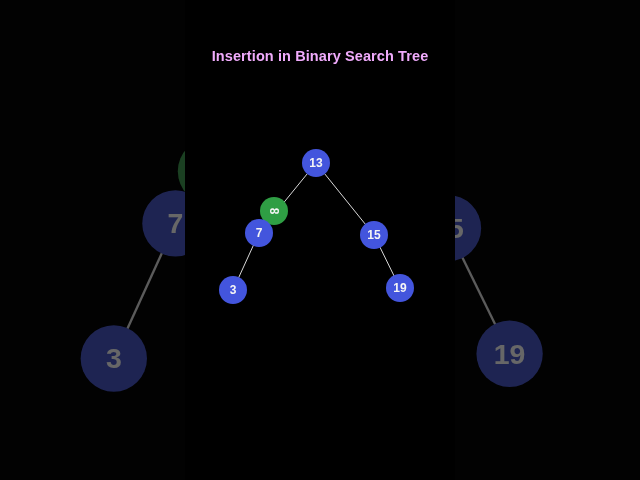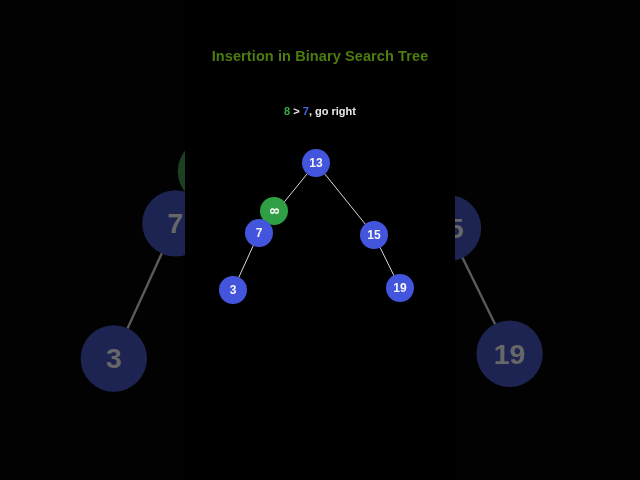--- a/index.html
+++ b/index.html
@@ -89,23 +89,22 @@
           <text x="48" y="290" fill="#f5f5f5" text-anchor="middle" dominant-baseline="central">3</text>
         </g>
         <g>
           <circle cx="215" cy="288" r="14" fill="#4355dd"></circle>
           <text x="215" y="288" fill="#f5f5f5" text-anchor="middle" dominant-baseline="central">19</text>
         </g>
       </svg>
   </div>
 
   <div id="panel">
-    <div class="title" style="color: #4d7c0f;">Insertion in Binary Search Tree</div>
+    <div class="title" style="color: #f0abfc;">Insertion in Binary Search Tree</div>
 
-    <div class="caption"><span style="color: rgb(53, 169, 74);">8</span><span style="color: rgb(235, 235, 235);"> &gt; </span><span style="color: rgb(75, 98, 224);">7</span><span style="color: rgb(235, 235, 235);">, go right</span></div>
 
     <svg class="tree" width="270" height="480" viewBox="0 0 270 480">
         <line x1="131" y1="163" x2="74" y2="233" stroke="#d8d8d8" stroke-width="1"></line>
         <line x1="131" y1="163" x2="189" y2="235" stroke="#d8d8d8" stroke-width="1"></line>
         <line x1="74" y1="233" x2="48" y2="290" stroke="#d8d8d8" stroke-width="1"></line>
         <line x1="189" y1="235" x2="215" y2="288" stroke="#d8d8d8" stroke-width="1"></line>
         <g>
           <circle cx="89" cy="211" r="14" fill="#2f9e44"></circle>
           <text x="89" y="211" fill="#f5f5f5" text-anchor="middle" dominant-baseline="central" transform="rotate(90 89 211)">8</text>
         </g>

